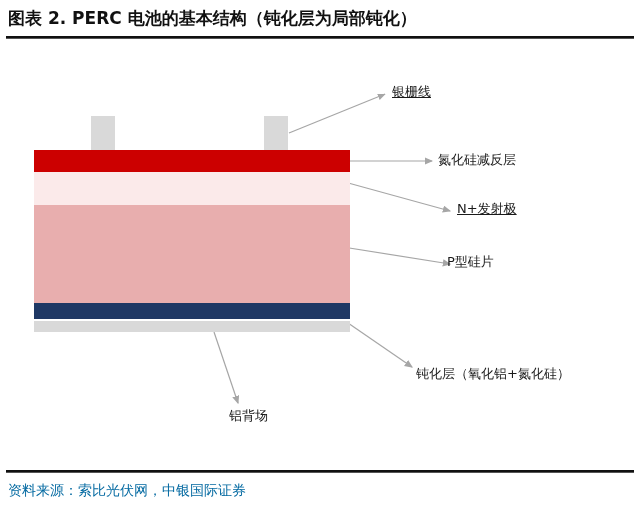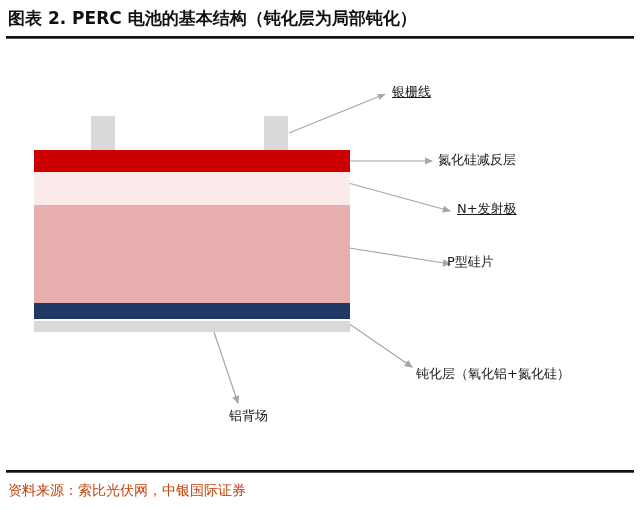--- a/index.html
+++ b/index.html
@@ -104,21 +104,21 @@
     border-bottom: 1px solid #555555;
     box-sizing: border-box;
   }
   #source-note {
     position: absolute;
     left: 8px;
     top: 480px;
     font-family: "DejaVu Sans", "Liberation Sans", sans-serif;
     font-size: 14px;
     line-height: 20px;
-    color: #c2410c;
+    color: #0369a1;
     white-space: nowrap;
   }
 </style>
 </head>
 <body>
 
 <div id="chart-title">图表 2. PERC 电池的基本结构（钝化层为局部钝化）</div>
 <div id="title-rule"></div>
 
 <div id="figure">

